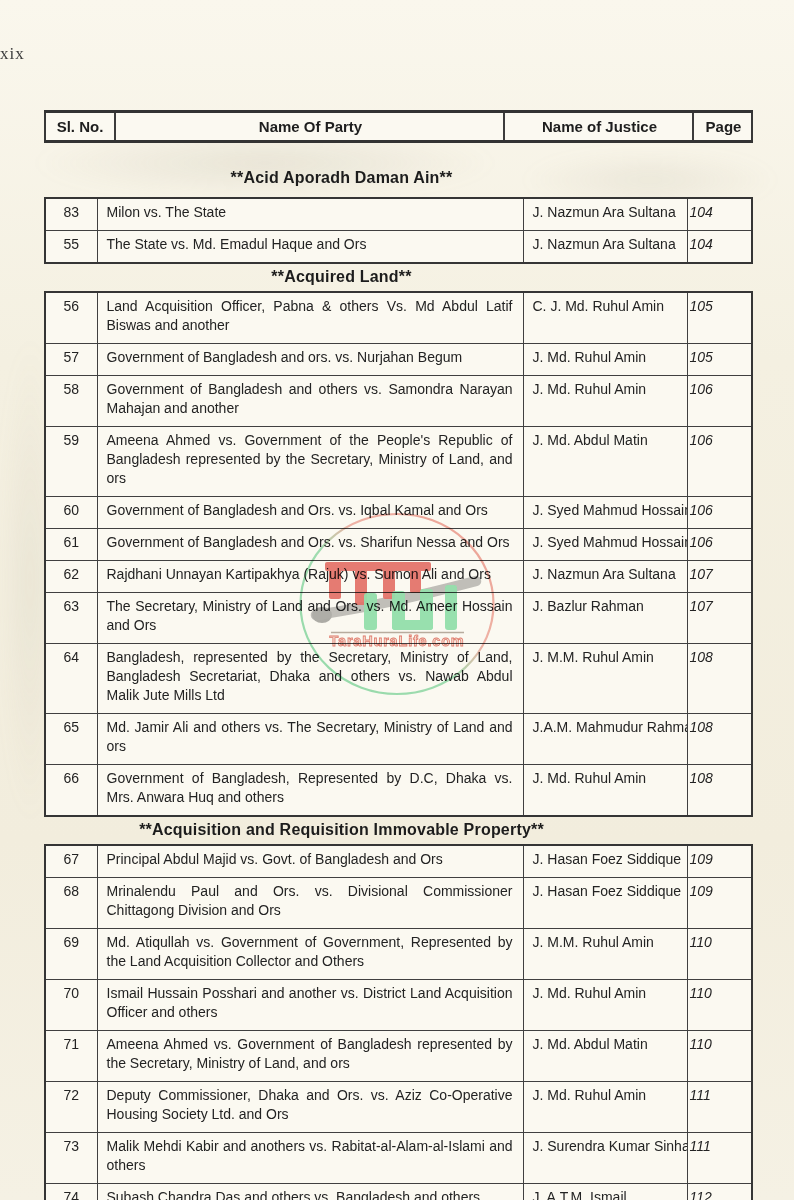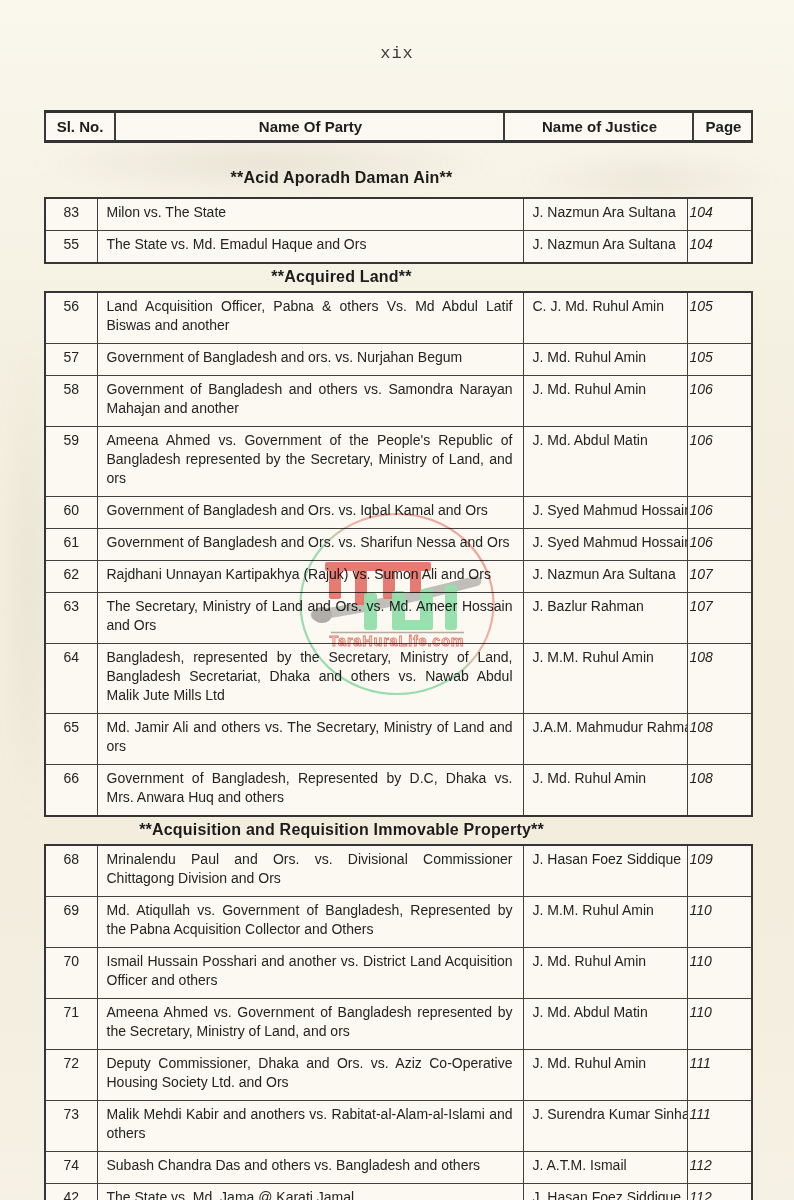--- a/index.html
+++ b/index.html
@@ -15,21 +15,21 @@
   .shade { position:absolute; pointer-events:none; filter:blur(8px); }
   .shade.s1 { left:30px; top:128px; width:470px; height:70px;
     background:radial-gradient(ellipse at center, rgba(156,146,120,.16), transparent 70%); }
   .shade.s2 { left:0px; top:330px; width:60px; height:500px;
     background:radial-gradient(ellipse at center, rgba(156,146,120,.10), transparent 70%); }
   .shade.s3 { left:520px; top:150px; width:260px; height:60px;
     background:radial-gradient(ellipse at center, rgba(156,146,120,.12), transparent 70%); }
 
   .page-num {
     position:absolute; top:44px; left:0; width:100%;
-    text-align:center; font-family:Liberation Mono, monospace;
+    font-family:Liberation Serif, serif;
     font-size:17px; color:#3c3c3c; letter-spacing:1px;
   }
 
   .content { position:absolute; left:44px; top:110px; width:595px; }
 
   table { border-collapse:collapse; width:707px; table-layout:fixed; background:#fbf9f1; }
   .hdr-tbl { border:2px solid #383838; border-top:3px solid #333; border-bottom:3px solid #333; }
   .hdr-tbl th {
     border-left:2px solid #3c3c3c; text-align:center; font-size:15px; font-weight:bold;
     color:#1e1e1e; padding:5px 6px 5px 8px; white-space:nowrap;
@@ -199,28 +199,34 @@
     <div class="sec-title">**Acquisition and Requisition Immovable Property**</div>
     <table class="case-tbl">
       <colgroup>
               <col class="w-sl">
               <col class="w-party">
               <col class="w-justice">
               <col class="w-page">
             </colgroup>
       <tbody>
               <tr>
+                <td class="c-sl">67</td>
+                <td class="c-party">Principal Abdul Majid vs. Govt. of Bangladesh and Ors</td>
+                <td class="c-justice">J. Hasan Foez Siddique</td>
+                <td class="c-page">109</td>
+              </tr>
+              <tr>
                 <td class="c-sl">68</td>
                 <td class="c-party">Mrinalendu Paul and Ors. vs. Divisional Commissioner Chittagong Division and Ors</td>
                 <td class="c-justice">J. Hasan Foez Siddique</td>
                 <td class="c-page">109</td>
               </tr>
               <tr>
                 <td class="c-sl">69</td>
-                <td class="c-party">Md. Atiqullah vs. Government of Bangladesh, Represented by the Pabna Acquisition Collector and Others</td>
+                <td class="c-party">Md. Atiqullah vs. Government of Government, Represented by the Land Acquisition Collector and Others</td>
                 <td class="c-justice">J. M.M. Ruhul Amin</td>
                 <td class="c-page">110</td>
               </tr>
               <tr>
                 <td class="c-sl">70</td>
                 <td class="c-party">Ismail Hussain Posshari and another vs. District Land Acquisition Officer and others</td>
                 <td class="c-justice">J. Md. Ruhul Amin</td>
                 <td class="c-page">110</td>
               </tr>
               <tr>

